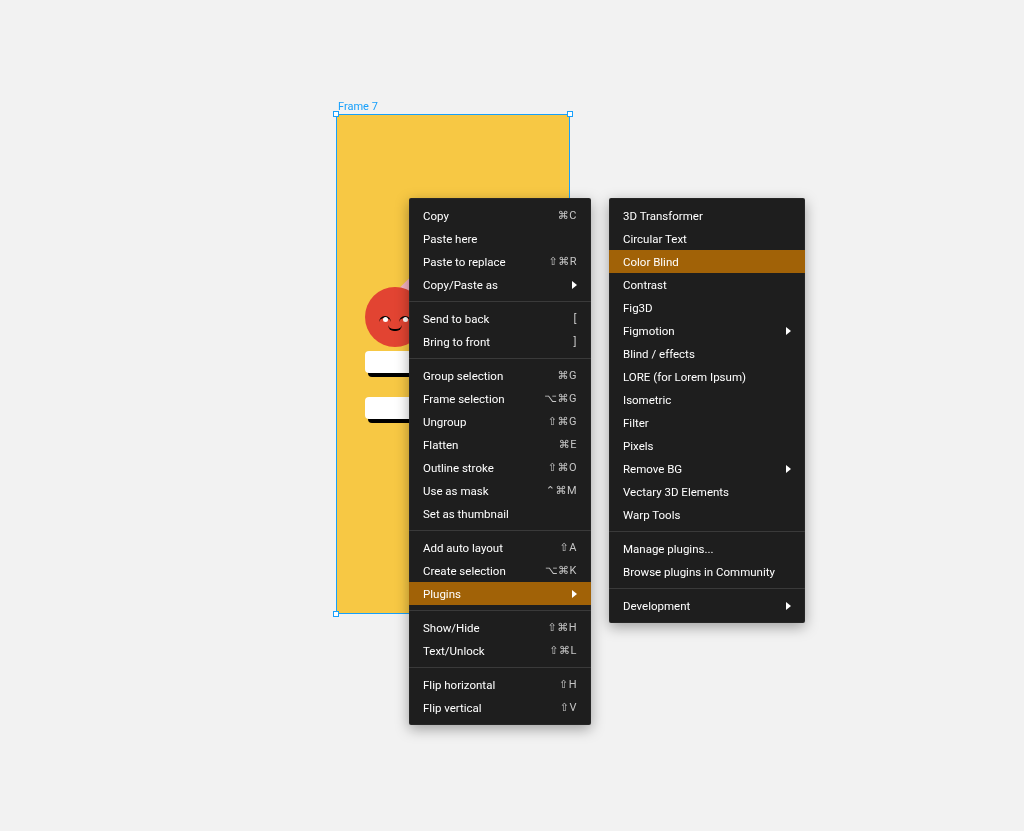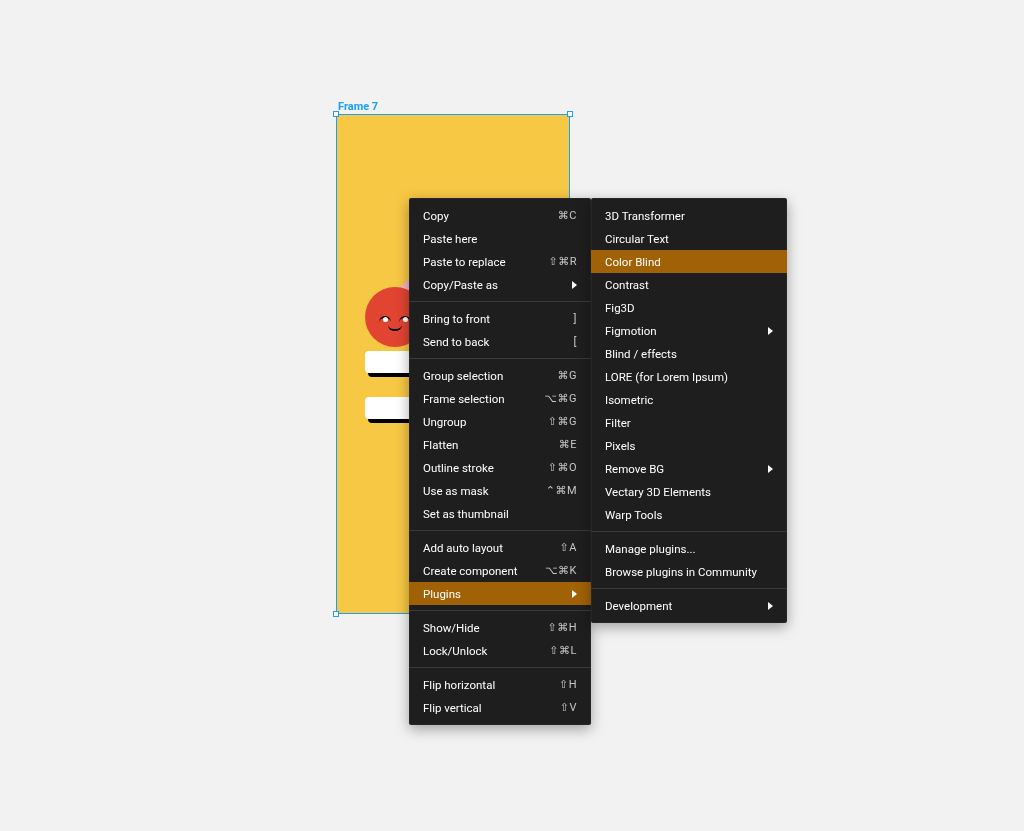--- a/index.html
+++ b/index.html
@@ -14,21 +14,20 @@
     overflow: hidden;
   }
 
   
   .frame-label {
     position: absolute;
     left: 338px;
     top: 100px;
     color: #18a0fb;
     font-size: 11px;
-    font-weight: bold;
   }
   .frame {
     position: absolute;
     left: 336px;
     top: 114px;
     width: 234px;
     height: 500px;
     background: #f7c844;
     border: 1px solid #18a0fb;
   }
@@ -87,21 +86,21 @@
   .menu {
     position: absolute;
     background: #1e1e1e;
     color: #fff;
     border-radius: 2px;
     padding: 6px 0;
     box-shadow: 0 4px 14px rgba(0,0,0,0.35), 0 0 0 0.5px rgba(255,255,255,0.08) inset;
     font-size: 11.5px;
   }
   .menu-main { left: 409px; top: 198px; width: 182px; }
-  .menu-sub  { left: 591px; top: 198px; width: 196px; }
+  .menu-sub  { left: 609px; top: 198px; width: 196px; }
   .row {
     height: 23px;
     display: flex;
     align-items: center;
     padding: 0 14px;
     justify-content: center;
     cursor: default;
     white-space: nowrap;
   }
   .row.hov { background: #a16207; }
@@ -156,31 +155,31 @@
       </span>
     </div>
     <div class="row">
       <span class="lbl">Copy/Paste as</span>
       <span class="right">
         <span class="tri"></span>
       </span>
     </div>
     <div class="sep"></div>
     <div class="row">
+      <span class="lbl">Send to back</span>
+      <span class="right">
+        <span class="sc">[</span>
+      </span>
+    </div>
+    <div class="row">
       <span class="lbl">Bring to front</span>
       <span class="right">
         <span class="sc">]</span>
       </span>
     </div>
-    <div class="row">
-      <span class="lbl">Send to back</span>
-      <span class="right">
-        <span class="sc">[</span>
-      </span>
-    </div>
     <div class="sep"></div>
     <div class="row">
       <span class="lbl">Group selection</span>
       <span class="right">
         <span class="sc">⌘G</span>
       </span>
     </div>
     <div class="row">
       <span class="lbl">Frame selection</span>
       <span class="right">
@@ -216,40 +215,40 @@
       <span class="right"></span>
     </div>
     <div class="sep"></div>
     <div class="row">
       <span class="lbl">Add auto layout</span>
       <span class="right">
         <span class="sc">⇧A</span>
       </span>
     </div>
     <div class="row">
-      <span class="lbl">Create component</span>
+      <span class="lbl">Create selection</span>
       <span class="right">
         <span class="sc">⌥⌘K</span>
       </span>
     </div>
     <div class="row hov">
       <span class="lbl">Plugins</span>
       <span class="right">
         <span class="tri"></span>
       </span>
     </div>
     <div class="sep"></div>
     <div class="row">
       <span class="lbl">Show/Hide</span>
       <span class="right">
         <span class="sc">⇧⌘H</span>
       </span>
     </div>
     <div class="row">
-      <span class="lbl">Lock/Unlock</span>
+      <span class="lbl">Text/Unlock</span>
       <span class="right">
         <span class="sc">⇧⌘L</span>
       </span>
     </div>
     <div class="sep"></div>
     <div class="row">
       <span class="lbl">Flip horizontal</span>
       <span class="right">
         <span class="sc">⇧H</span>
       </span>

